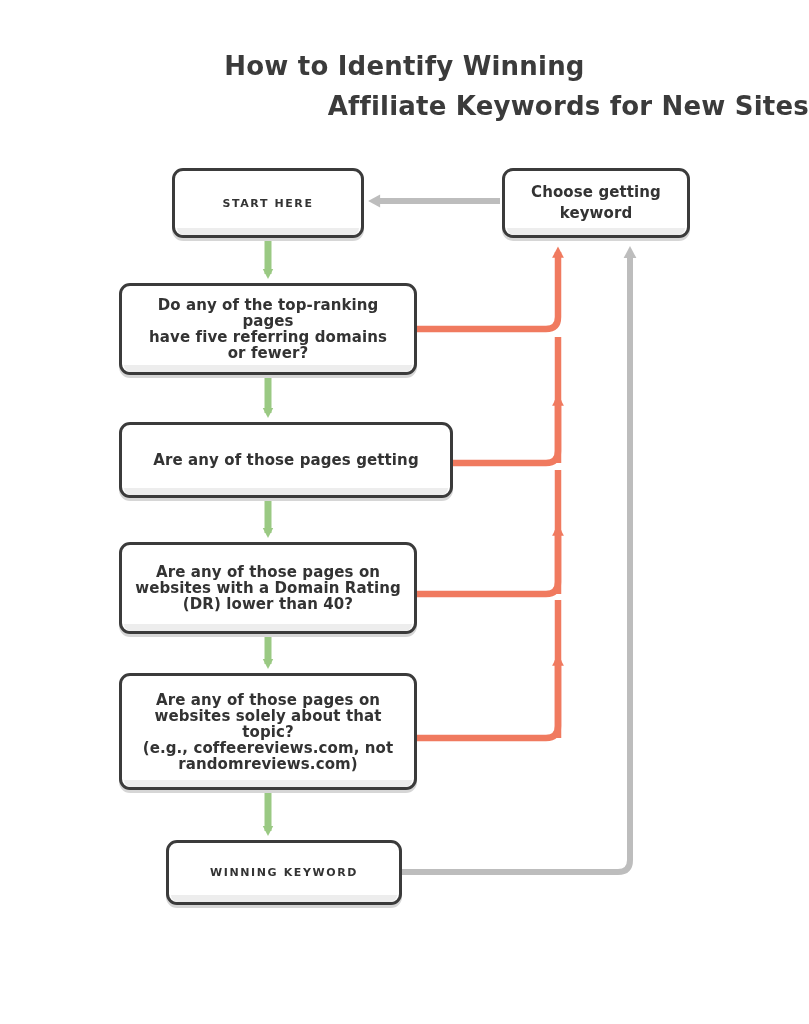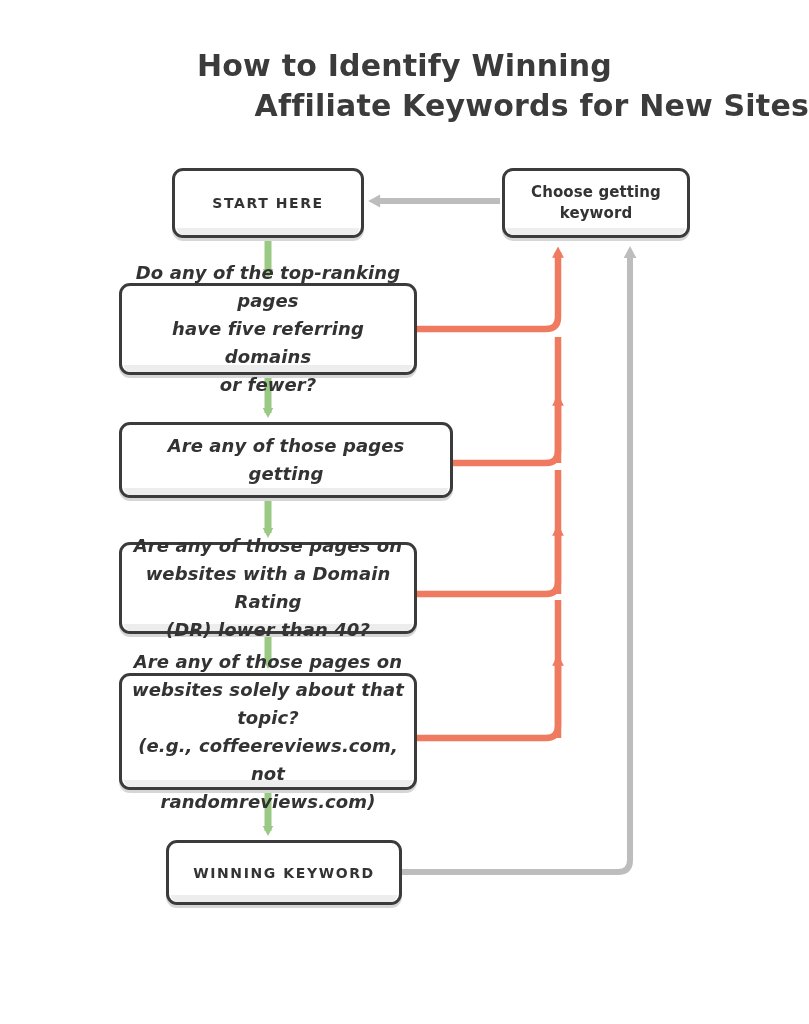--- a/index.html
+++ b/index.html
@@ -15,21 +15,21 @@
     background: #ffffff;
     overflow: hidden;
   }
   .title {
     position: absolute;
     left: 0; top: 46px;
     width: 809px;
     text-align: center;
     font-family: "DejaVu Sans", sans-serif;
     font-weight: bold;
-    font-size: 30px;
+    font-size: 26px;
     line-height: 40px;
     letter-spacing: 0.2px;
     color: #3b3b3b;
   }
   .title .l2 { display: block; text-align: right; }
 
   svg.flow { position: absolute; left: 0; top: 0; width: 809px; height: 1024px; }
 
   
   .node {
@@ -51,29 +51,28 @@
     position: absolute;
     left: 2px; right: 2px; bottom: 0;
     height: 7px;
     background: #ededed;
     border-bottom-left-radius: 7px;
     border-bottom-right-radius: 7px;
   }
   .node .txt { position: relative; z-index: 2; padding: 0 10px; }
 
   .terminal .txt {
-    font-size: 14px;
+    font-size: 11px;
     letter-spacing: 1.6px;
     font-weight: bold;
   }
   .decision .txt {
-    font-size: 18px;
-    line-height: 28px;
+    font-size: 15px;
+    line-height: 16px;
     letter-spacing: 0.1px;
-    font-style: italic;
   }
   .smallbox .txt {
     font-size: 15px;
     line-height: 21px;
     letter-spacing: 0.1px;
   }
 
   
   #node-start        { left: 172px; top: 168px; width: 192px; height: 70px; }
   #node-choose       { left: 502px; top: 168px; width: 188px; height: 70px; }

